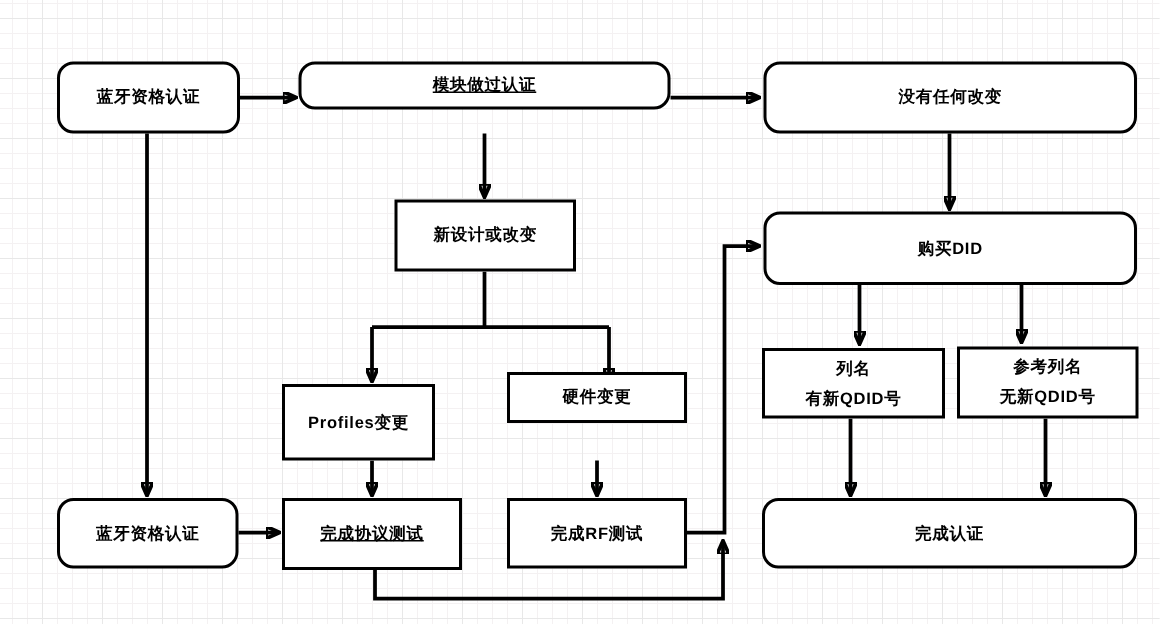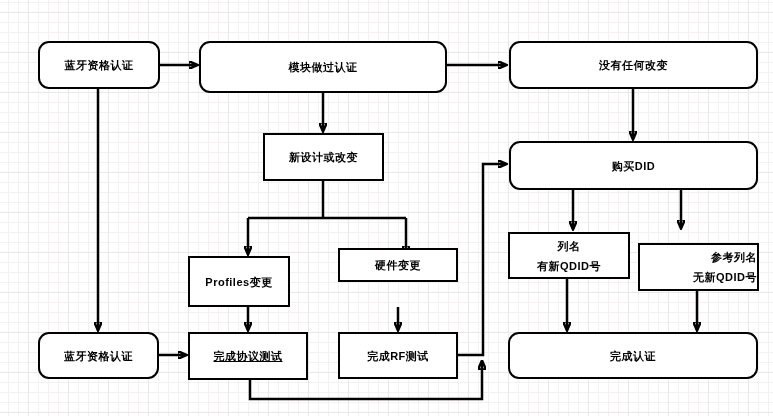--- a/index.html
+++ b/index.html
@@ -32,31 +32,31 @@
     background:#fff;
     color:#000;
     font-weight:bold;
     font-size:11px;
     line-height:20px;
     letter-spacing:0.5px;
   }
   .rounded { border-radius:11px; }
   
   #n-bt-cert-top      { left:38px;  top:41px;  width:122px; height:48px; }
-  #n-module-certified { left:199px; top:41px;  width:248px; height:52px; }
+  #n-module-certified { left:199px; top:41px;  width:248px; height:32px;text-decoration:underline; }
   #n-no-change        { left:509px; top:41px;  width:249px; height:48px;text-align:right; }
   #n-new-design       { left:263px; top:133px; width:121px; height:48px; }
   #n-buy-did          { left:509px; top:141px; width:249px; height:49px; }
   #n-profiles-change  { left:188px; top:256px; width:102px; height:51px; }
   #n-hardware-change  { left:338px; top:248px; width:120px; height:34px;text-align:right; }
   #n-bt-cert-bottom   { left:38px;  top:332px; width:121px; height:47px; }
   #n-protocol-test    { left:188px; top:332px; width:120px; height:48px;text-decoration:underline; }
   #n-rf-test          { left:338px; top:332px; width:120px; height:47px; }
   #n-listed-qdid      { left:508px; top:232px; width:122px; height:47px; }
-  #n-ref-qdid         { left:638px; top:243px; width:121px; height:48px;align-items:flex-end; }
+  #n-ref-qdid         { left:638px; top:231px; width:121px; height:48px; }
   #n-complete-cert    { left:508px; top:332px; width:250px; height:47px; }
 </style>
 </head>
 <body>
 
 <div id="canvas">
 
   <svg id="edges" width="773" height="416" viewBox="0 0 773 416" xmlns="http://www.w3.org/2000/svg">
     <defs>
       <marker id="ah" markerWidth="10" markerHeight="8" refX="8.5" refY="4" orient="auto" markerUnits="userSpaceOnUse">

